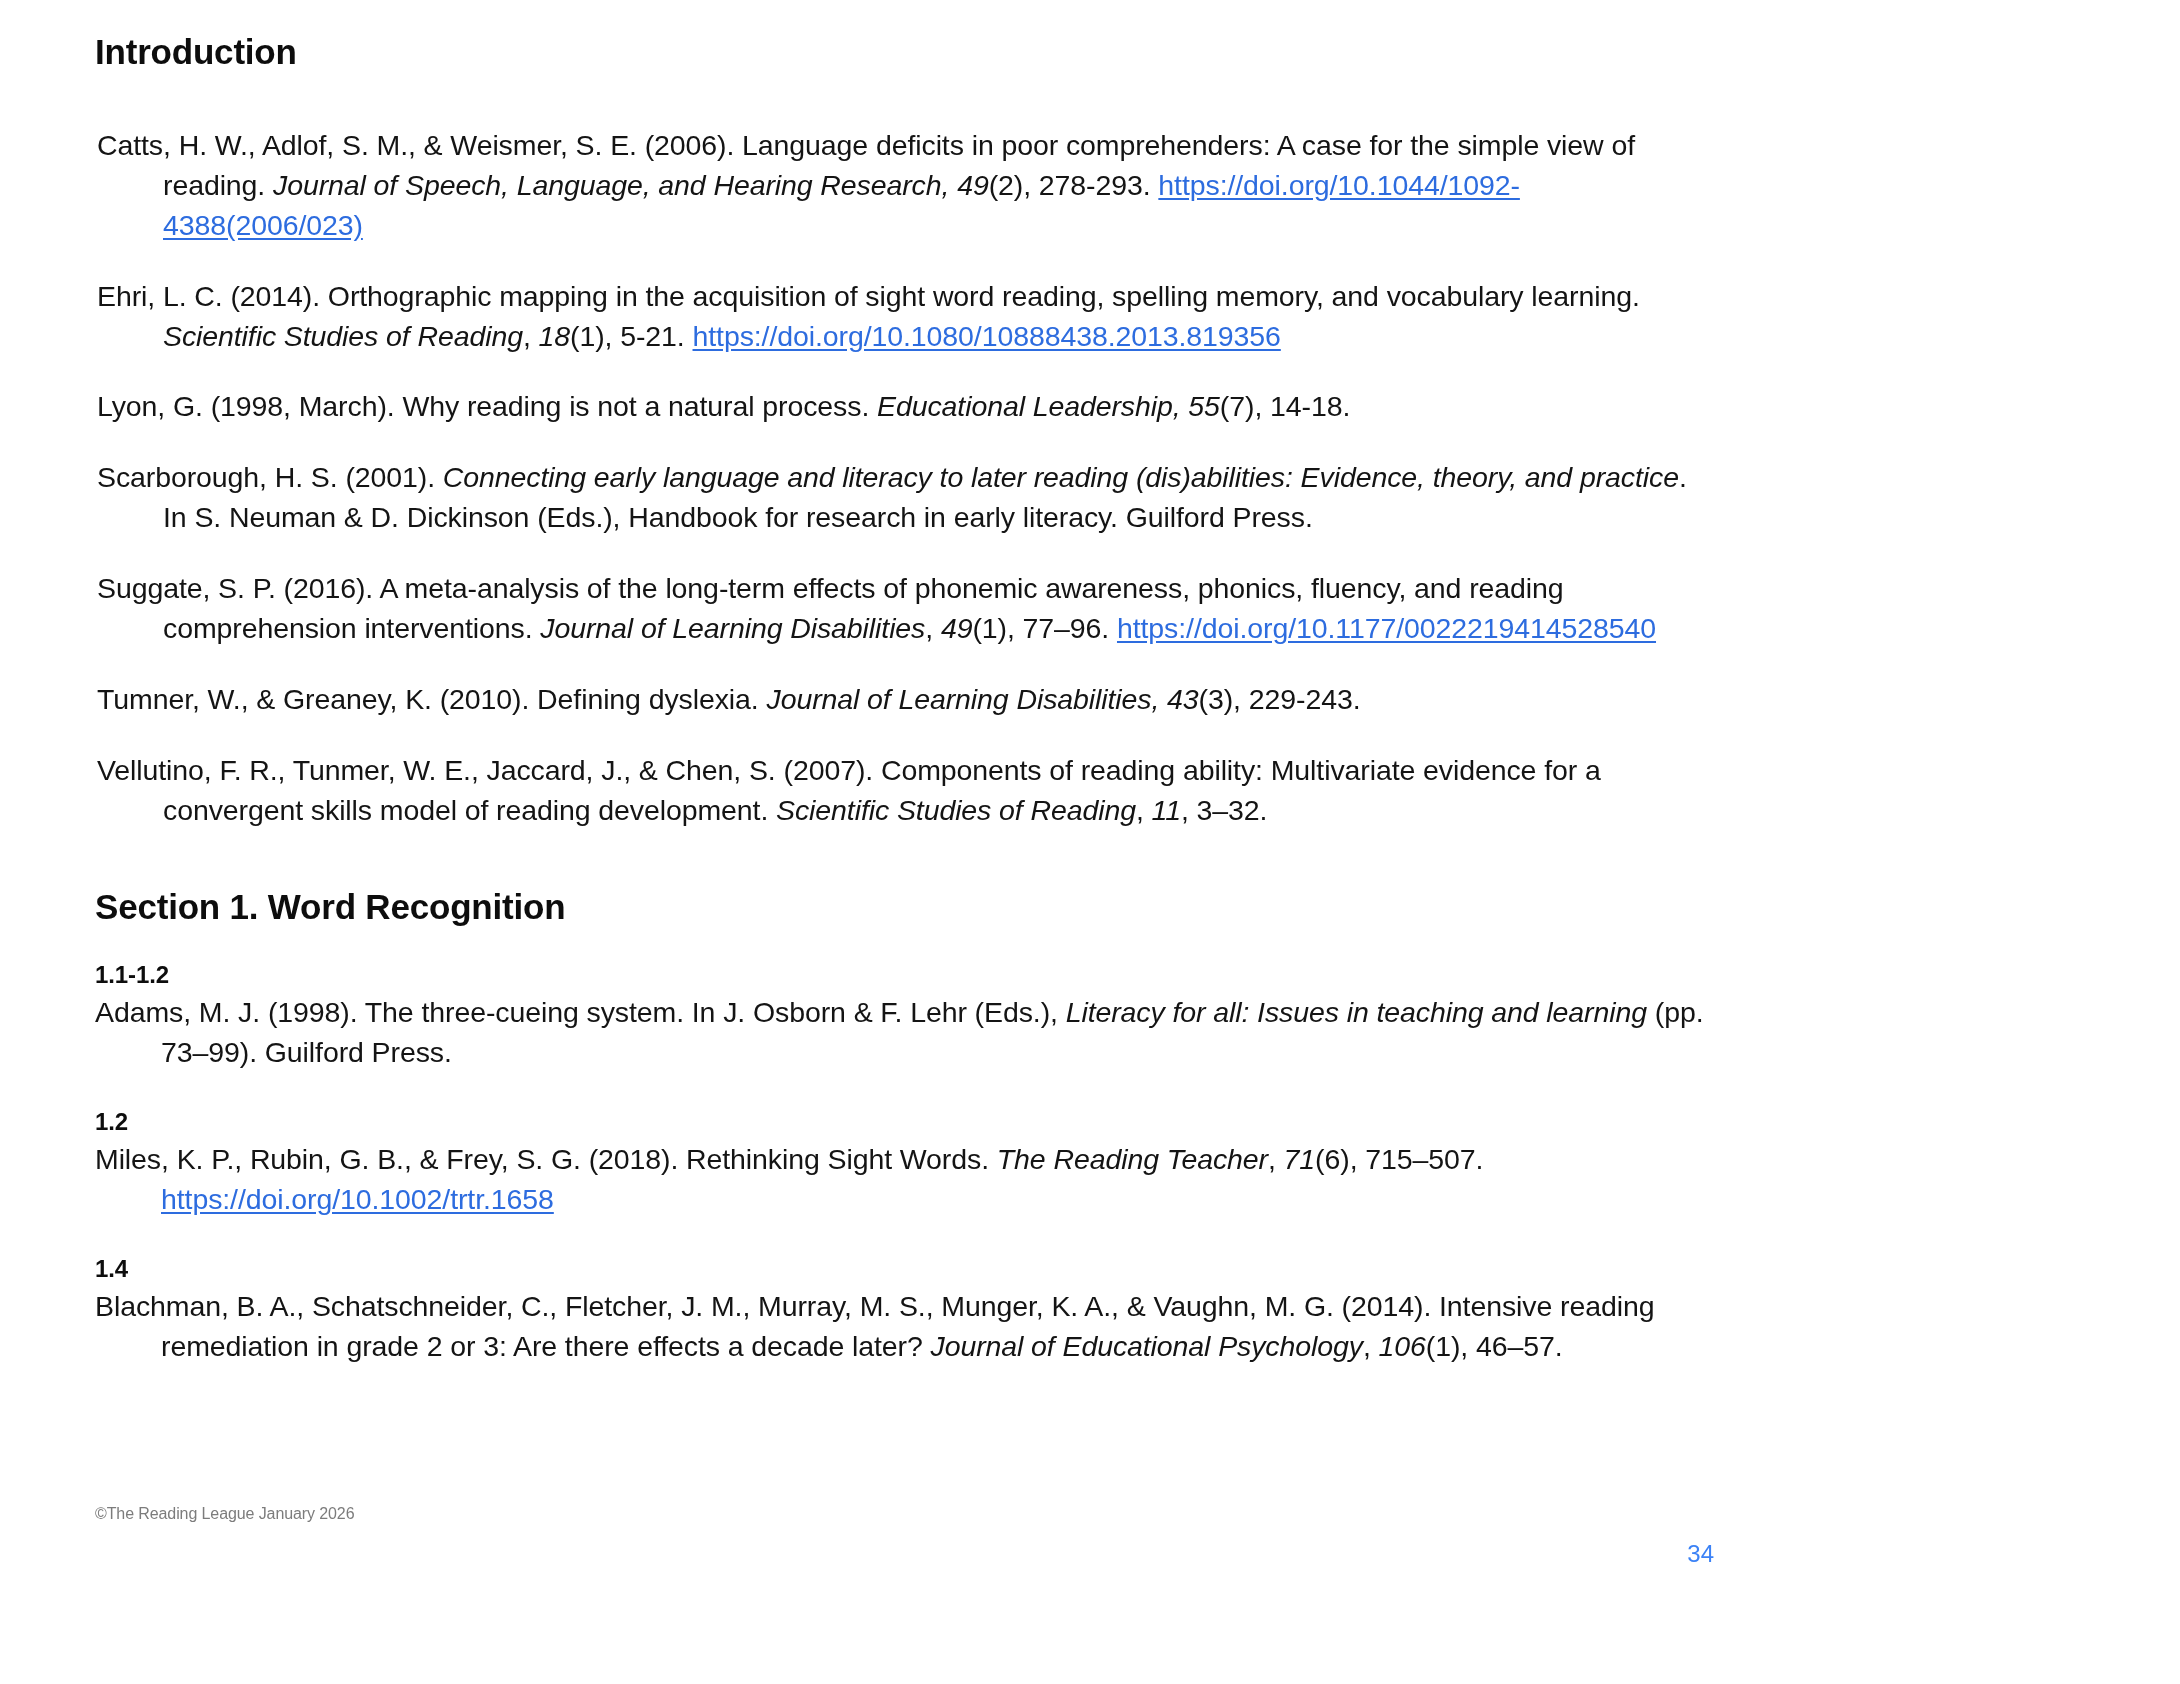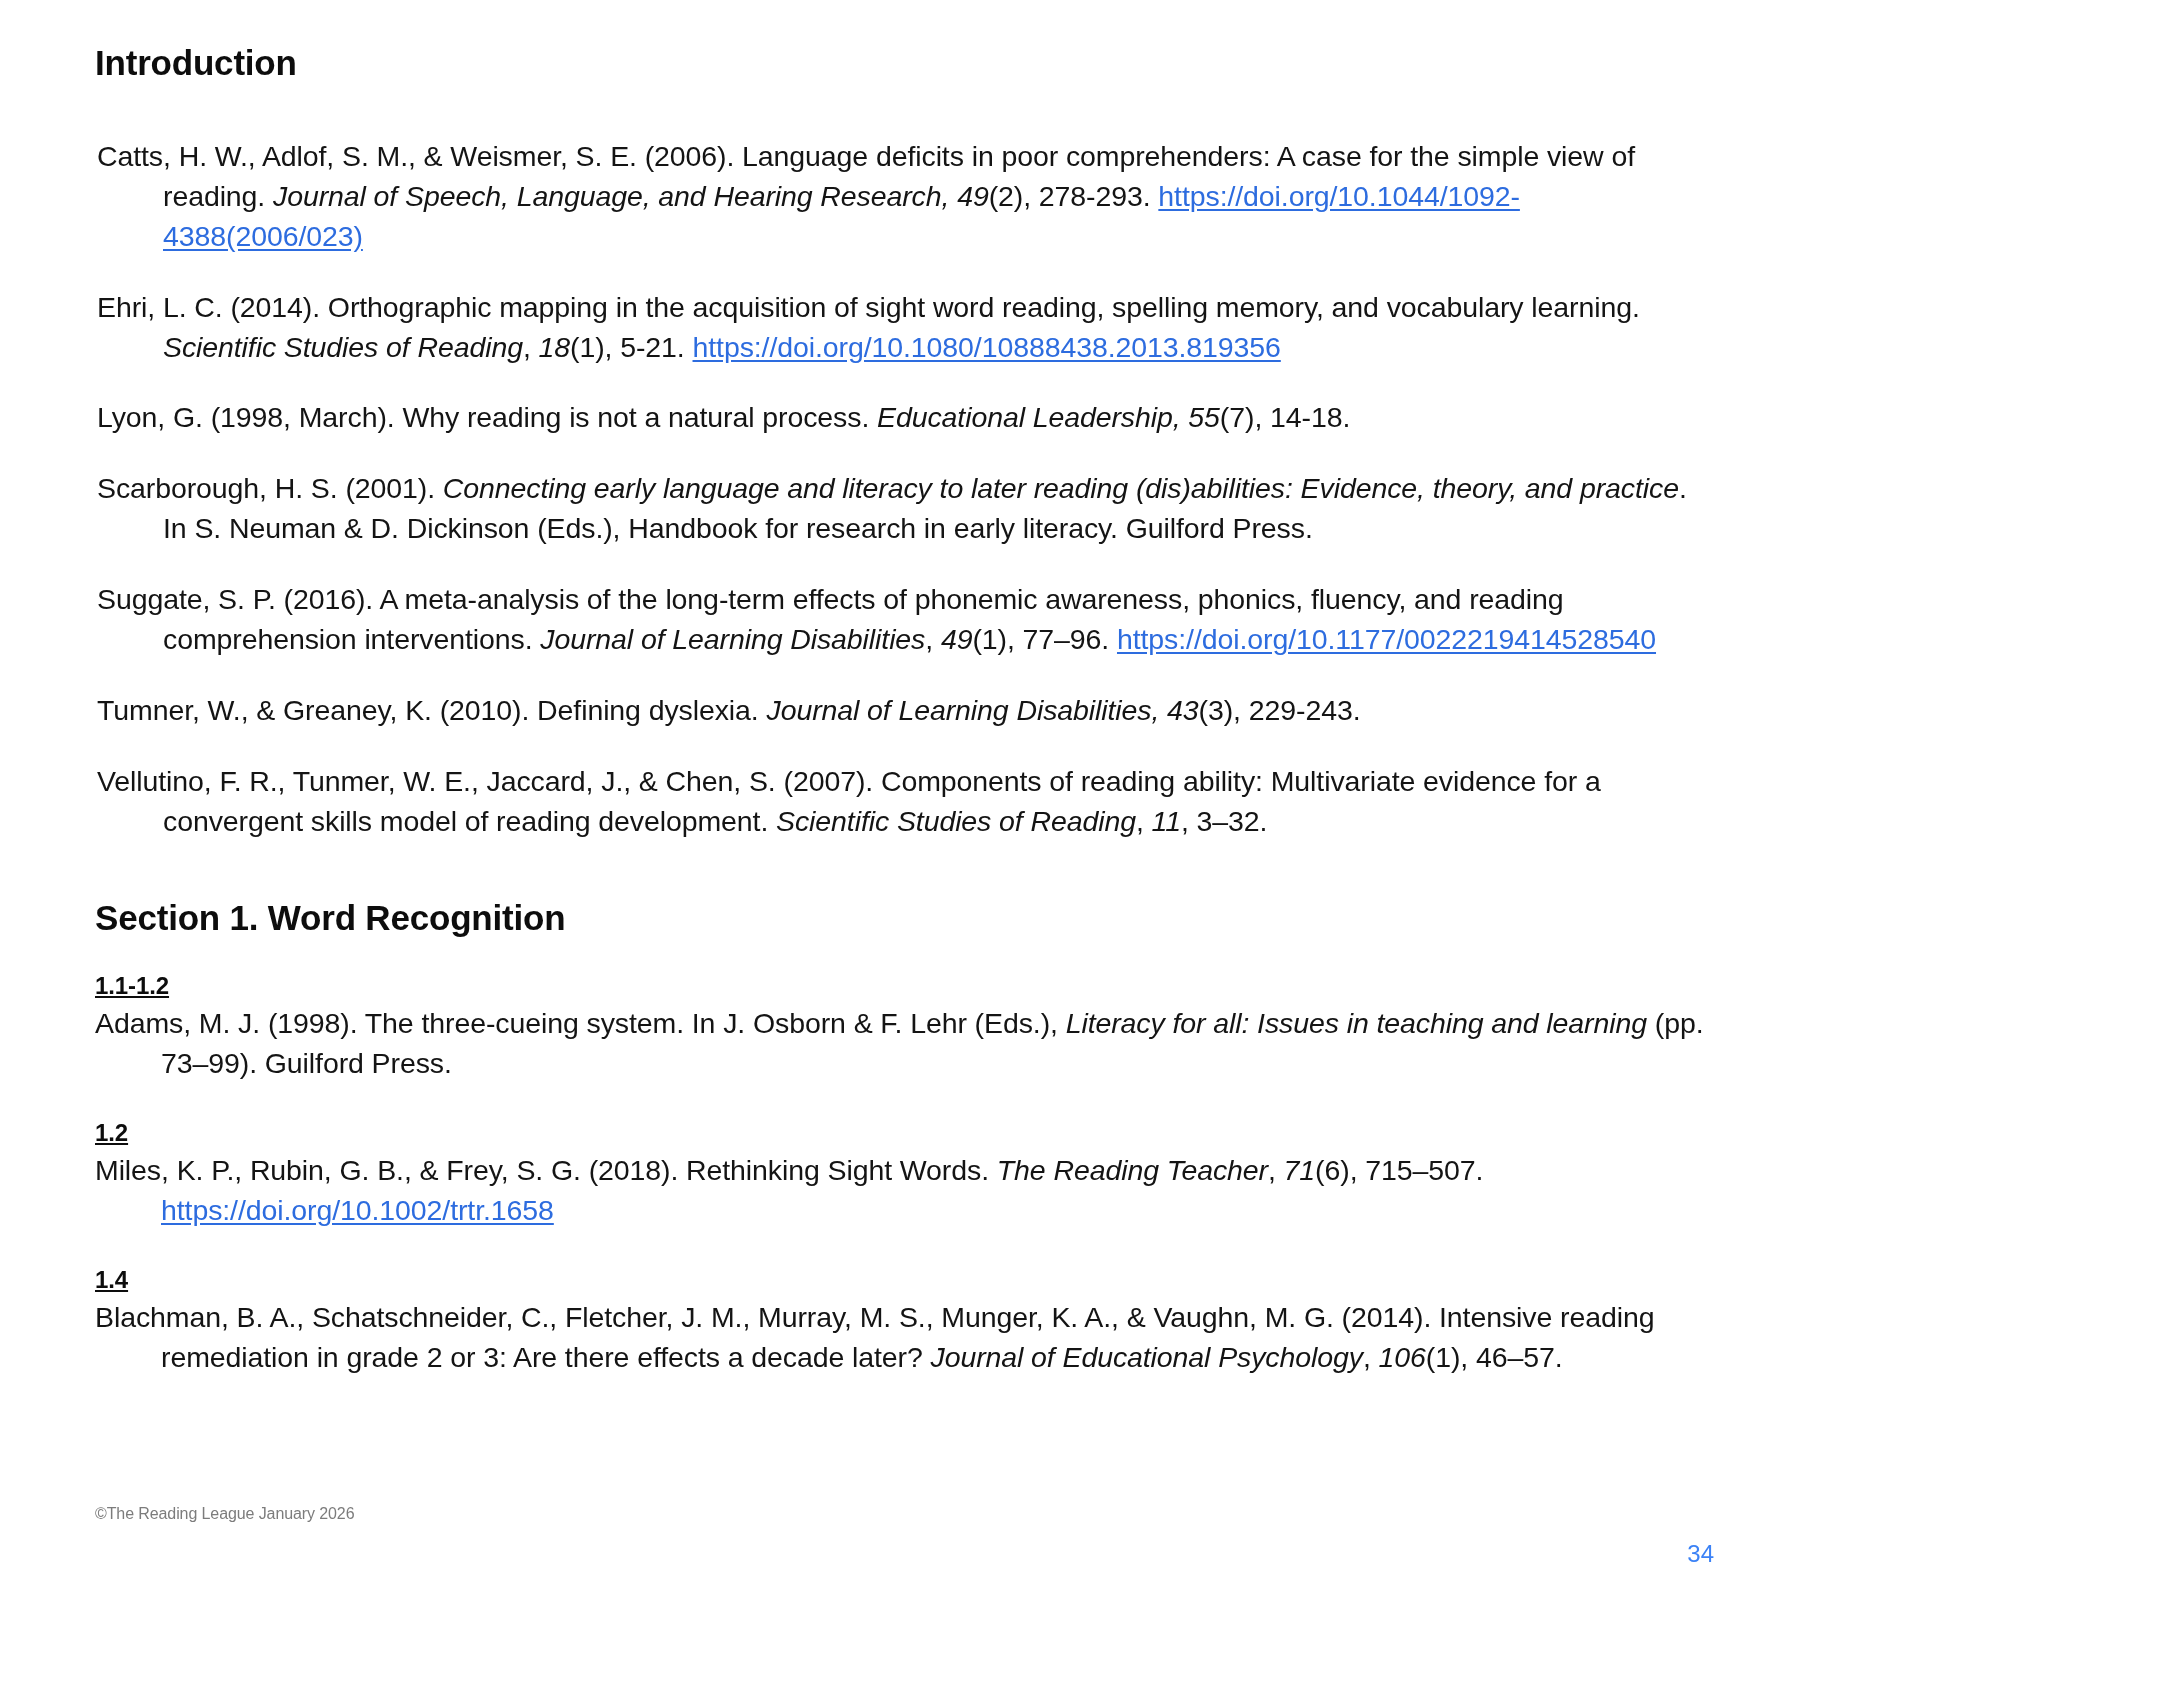--- a/index.html
+++ b/index.html
@@ -15,21 +15,21 @@
     color: #141414;
     position: relative;
     overflow: hidden;
   }
 
   .page {
     position: relative;
     width: 1802px;
     height: 1685px;
     box-sizing: border-box;
-    padding: 42px 94px 0 95px;
+    padding: 31px 94px 0 95px;
   }
 
   
   .h-section {
     font-size: 35px;
     font-weight: bold;
     letter-spacing: -0.2px;
     line-height: 1.2;
     color: #0d0d0d;
     margin: 0;
@@ -70,21 +70,20 @@
   }
 
   
   .subnum {
     font-size: 24px;
     font-weight: bold;
     color: #0d0d0d;
     line-height: 1.25;
     margin: 0 0 3.4px 0;
     letter-spacing: -0.1px;
-    text-decoration: underline;
   }
   .subblock {
     margin-bottom: 34px;
   }
   .subblock:last-of-type { margin-bottom: 0; }
   .subblock .ref { margin-bottom: 0; }
 
   
   .footer {
     position: absolute;

